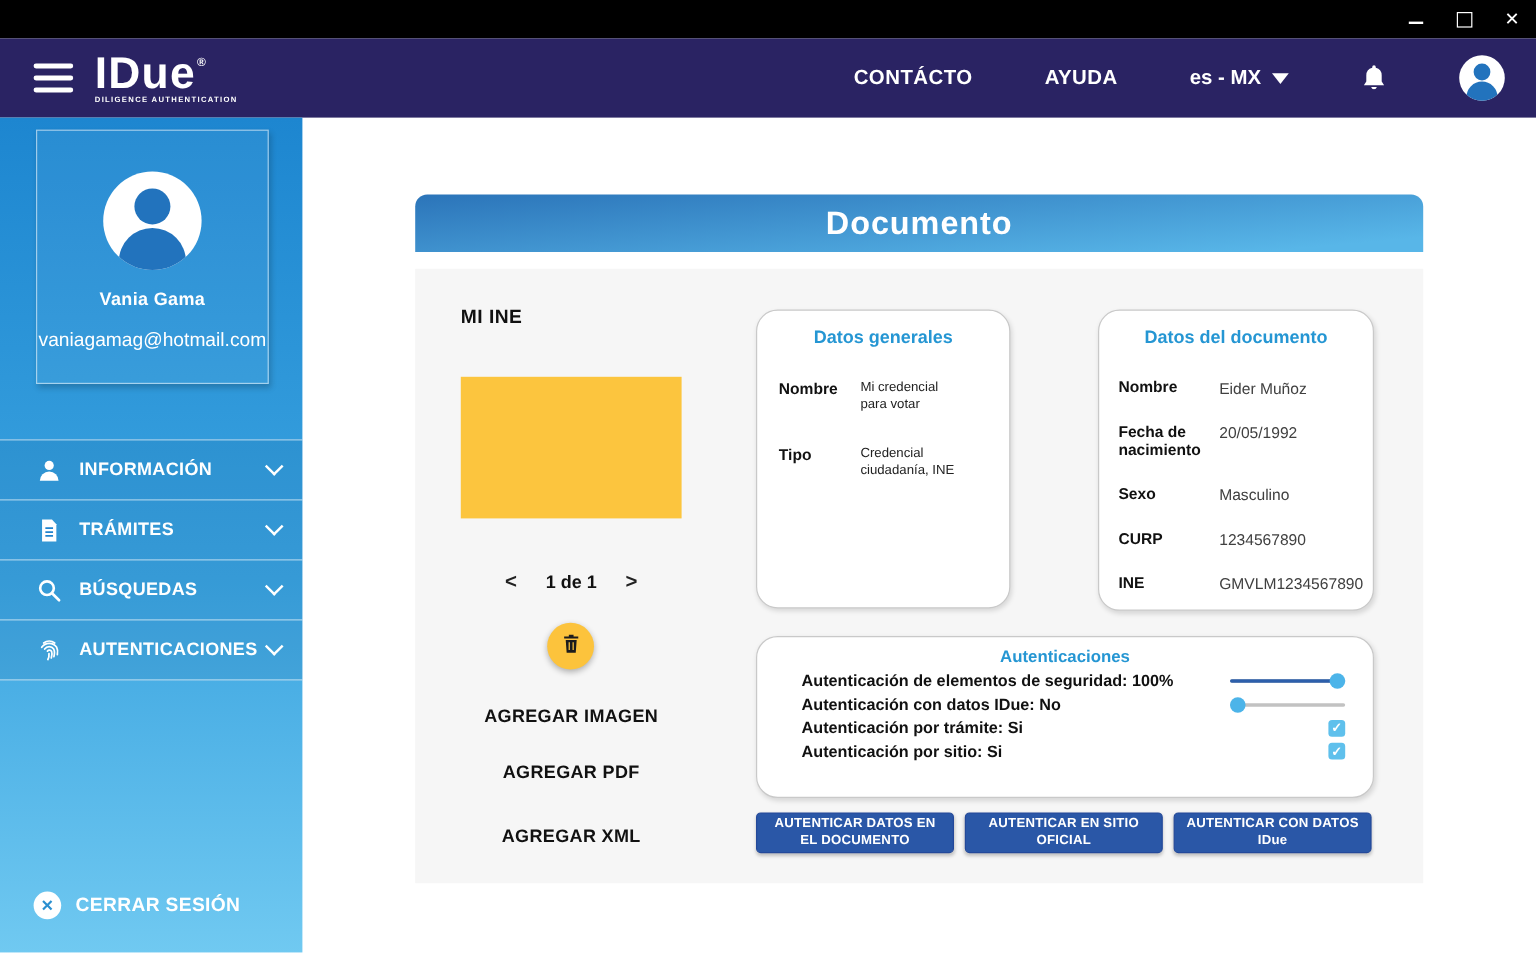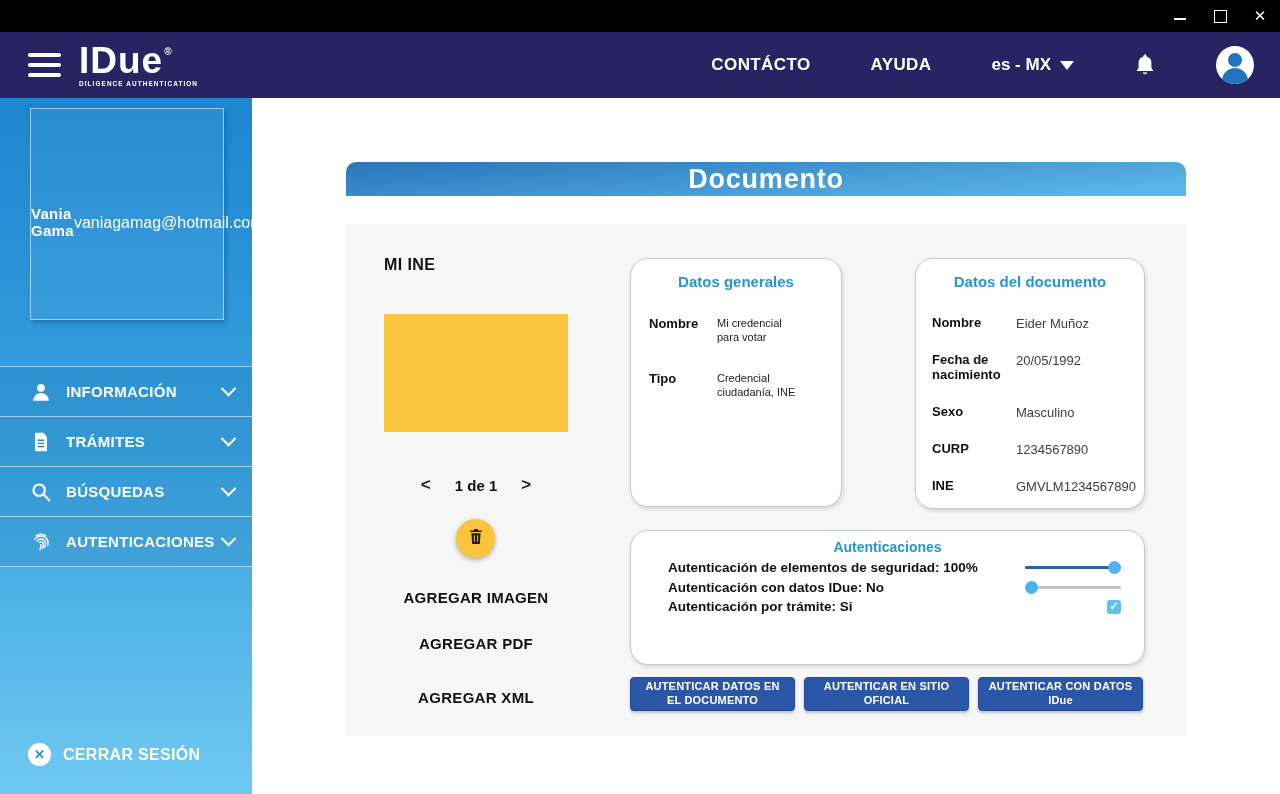--- a/index.html
+++ b/index.html
@@ -33,42 +33,42 @@
   .avatar .head,.avatar .torso{position:absolute;background:#2273bd;border-radius:50%;}
   .avatar-sm{width:38px;height:38px;}
   .avatar-sm .head{width:14px;height:14px;left:12px;top:7px;}
   .avatar-sm .torso{width:26px;height:26px;left:6px;top:22px;}
 
   
   .sidebar{position:absolute;top:98px;left:0;width:252px;bottom:0;
            background:linear-gradient(180deg,#1d86d0 0%,#3ba4e0 55%,#70c9f1 100%);color:#fff;}
   .user-card{position:absolute;left:30px;top:10px;width:192px;height:210px;
              background:rgba(255,255,255,0.05);border:1px solid rgba(255,255,255,0.55);
-             box-shadow:2px 3px 5px rgba(0,0,0,0.2);display:flex;align-items:center;}
+             box-shadow:2px 3px 5px rgba(0,0,0,0.2);display:flex;flex-direction:column;align-items:center;}
   .avatar-lg{width:82px;height:82px;margin-top:34px;}
   .avatar-lg .head{width:30px;height:30px;left:26px;top:14px;}
   .avatar-lg .torso{width:56px;height:56px;left:13px;top:47px;}
   .user-name{margin-top:16px;font-size:15px;font-weight:700;letter-spacing:0.3px;}
   .user-email{margin-top:17px;font-size:16px;}
   .menu{position:absolute;top:268px;left:0;right:0;}
   .menu-item{height:49px;display:flex;align-items:center;padding:0 18px 0 30px;
              background:rgba(10,70,130,0.10);border-top:1px solid rgba(255,255,255,0.55);cursor:pointer;}
   .menu-item:last-child{border-bottom:1px solid rgba(255,255,255,0.55);}
   .mi-icon{width:22px;height:22px;margin-right:14px;flex-shrink:0;}
   .mi-icon svg{display:block;width:22px;height:22px;}
   .mi-label{font-size:15px;font-weight:700;letter-spacing:0.3px;}
   .chevron{margin-left:auto;width:9px;height:9px;border-right:2.5px solid #fff;
            border-bottom:2.5px solid #fff;transform:rotate(45deg) translate(-2px,-2px);}
   .logout{position:absolute;left:28px;top:645px;display:flex;align-items:center;gap:12px;
           font-size:16px;font-weight:700;letter-spacing:0.3px;cursor:pointer;}
   .logout-circle{width:23px;height:23px;border-radius:50%;background:#fff;color:#2a8fd0;
                  display:flex;align-items:center;justify-content:center;font-size:13px;font-weight:700;}
 
   
-  .banner{position:absolute;left:346px;top:162px;width:840px;height:34px;
+  .banner{position:absolute;left:346px;top:162px;width:840px;height:48px;
           border-radius:10px 10px 0 0;display:flex;align-items:center;justify-content:center;
           background:linear-gradient(175deg,#2b74b9 0%,#58b6e8 90%);}
   .banner-title{color:#fff;font-size:27px;font-weight:700;letter-spacing:0.8px;}
   .panel{position:absolute;left:346px;top:224px;width:840px;height:512px;background:#f6f6f6;}
 
   .doc-name{position:absolute;left:38px;top:32px;width:184px;text-align:left;
             font-size:16px;font-weight:700;color:#111;letter-spacing:0.4px;}
   .doc-image{position:absolute;left:38px;top:90px;width:184px;height:118px;background:#fcc53e;cursor:pointer;}
   .pager{position:absolute;left:38px;top:251px;width:184px;display:flex;align-items:center;
          justify-content:center;gap:24px;}
@@ -301,20 +301,24 @@
           <span class="slider">
             <span class="slider-track"></span>
             <span class="slider-fill" style="width: 0%;"></span>
             <span class="slider-handle" style="left: 0px;"></span>
           </span>
         </div>
         <div class="auth-row">
           <span class="auth-label">Autenticación por trámite: Si</span>
           <span class="checkbox checked"></span>
         </div>
+        <div class="auth-row">
+          <span class="auth-label">Autenticación por sitio: Si</span>
+          <span class="checkbox checked"></span>
+        </div>
       </div>
     </div>
 
     <div class="btn-row">
       <div class="auth-btn">AUTENTICAR DATOS EN EL DOCUMENTO</div>
       <div class="auth-btn">AUTENTICAR EN SITIO OFICIAL</div>
       <div class="auth-btn">AUTENTICAR CON DATOS IDue</div>
     </div>
 
   </div>

